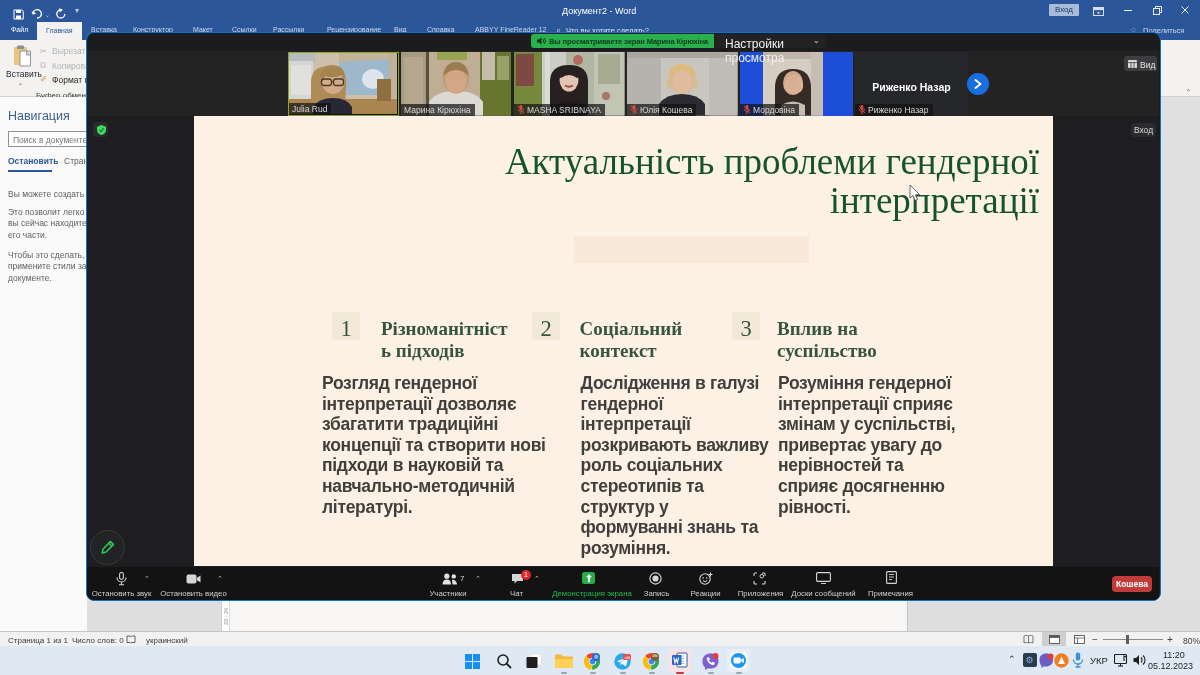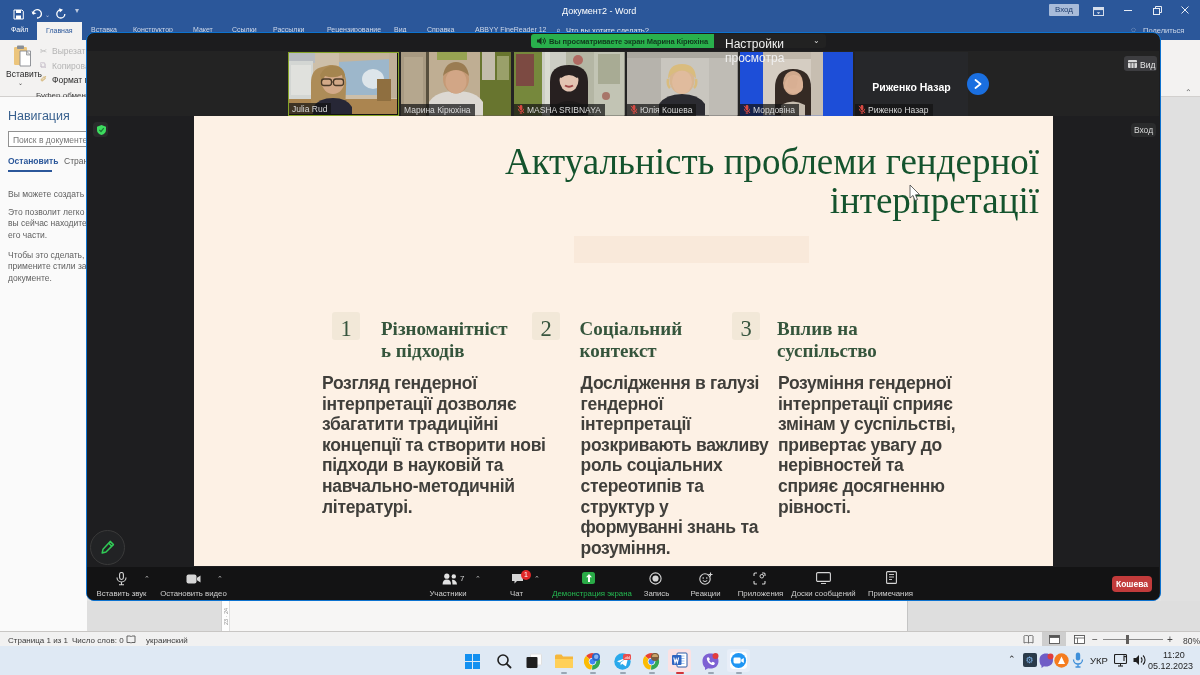--- a/index.html
+++ b/index.html
@@ -415,21 +415,21 @@
     <div class="colbody" style="left:584px;top:257px">Розуміння гендерної<br>інтерпретації сприяє<br>змінам у суспільстві,<br>привертає увагу до<br>нерівностей та<br>сприяє досягненню<br>рівності.</div>
   </div>
 
   <div class="abs" id="ztool">
 
     <svg class="abs" style="left:29px;top:5px" width="11" height="14" viewBox="0 0 11 14">
         <rect x="3.6" y="0.5" width="3.8" height="7" rx="1.9" fill="none" stroke="#d6d6d6" stroke-width="1.1"></rect>
         <path d="M1 5.5 a4.5 4.5 0 0 0 9 0 M5.5 10 v2.5 M3 12.8 h5" fill="none" stroke="#d6d6d6" stroke-width="1.1"></path>
       </svg>
     <span class="chev" style="left:57px">⌃</span>
-    <span class="tlab" style="left:34.5px">Вставить звук</span>
+    <span class="tlab" style="left:34.5px">Остановить звук</span>
 
     <svg class="abs" style="left:99px;top:7px" width="15" height="10" viewBox="0 0 15 10">
         <rect x="0.5" y="0.5" width="10" height="9" rx="2" fill="#d6d6d6"></rect>
         <path d="M11 3.8 L14.5 1.5 v7 L11 6.2 Z" fill="#d6d6d6"></path>
       </svg>
     <span class="chev" style="left:130px">⌃</span>
     <span class="tlab" style="left:106.5px">Остановить видео</span>
 
     <svg class="abs" style="left:355px;top:6px" width="16" height="12" viewBox="0 0 16 12">
         <circle cx="4.8" cy="3.2" r="2.6" fill="#e2e2e2"></circle>

